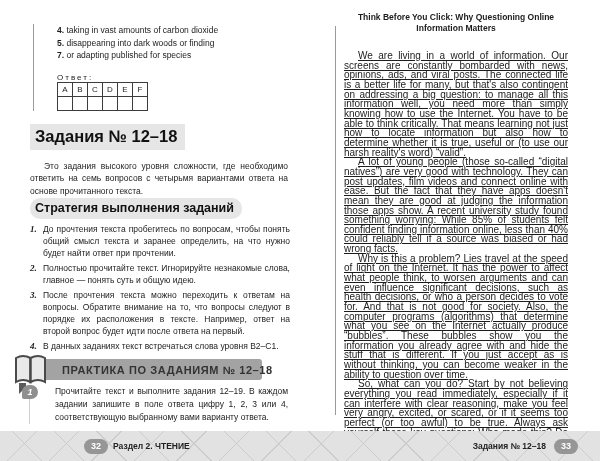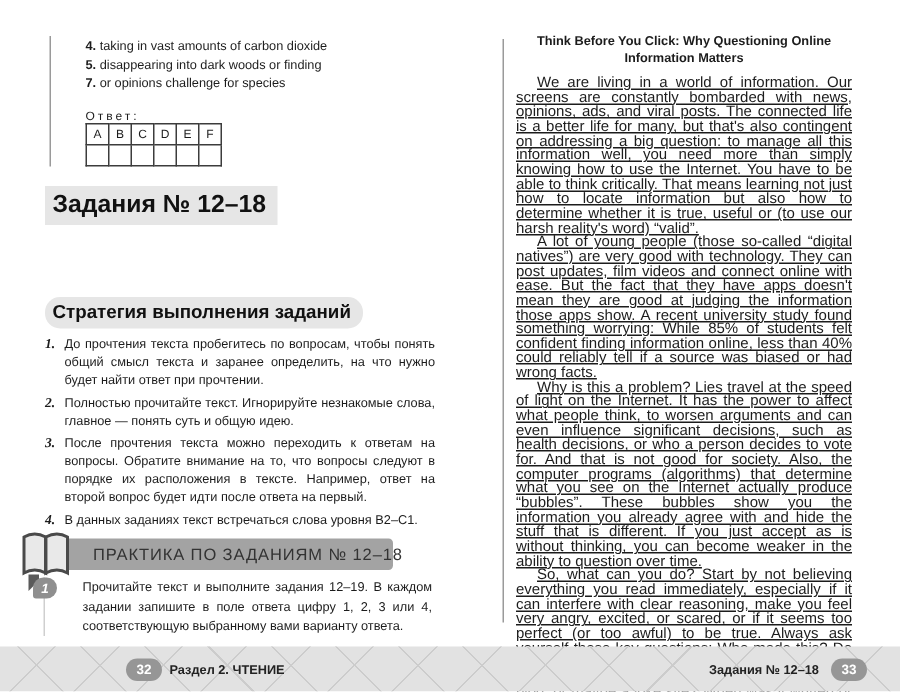--- a/index.html
+++ b/index.html
@@ -48,42 +48,42 @@
     font-family:"Liberation Serif", serif;font-size:9px;line-height:12px;
   }
   .strategy-text{flex:1;font-size:8.5px;line-height:12px;text-align:justify;margin:0;}
 
   
   .practice-banner{position:absolute;left:14px;top:353px;width:252px;height:44px;}
   .banner-band{
     position:absolute;left:26px;top:6px;right:4px;height:21px;
     background:#a3a3a3;border-radius:3px;
     display:flex;align-items:center;padding-left:22px;box-sizing:border-box;
-    color:#333333;font-weight:normal;font-size:11px;letter-spacing:0.6px;white-space:nowrap;
+    color:#333333;font-weight:bold;font-size:11px;letter-spacing:0.6px;white-space:nowrap;
   }
   .banner-icon{position:absolute;left:0;top:0;width:34px;height:44px;}
 
   
   .task-block{
     position:absolute;left:29px;top:385px;width:259px;
     border-left:1px solid #cfcfcf;padding-left:0;box-sizing:border-box;
     display:flex;
   }
   .task-badge{
     flex:0 0 16px;width:16px;height:14px;margin-left:-8px;margin-right:17px;
     background:#8f8f8f;border-radius:7px 7px 7px 2px;
     color:#ffffff;font-weight:bold;font-size:9px;font-style:italic;
     display:flex;align-items:center;justify-content:center;
   }
   .task-text{flex:1;font-size:8.5px;line-height:13px;text-align:justify;margin:0;}
 
   
   .article-rule{position:absolute;left:35px;top:26px;width:1px;height:389px;background:#9a9a9a;}
   .article-title{
-    position:absolute;left:44px;top:22px;width:224px;margin:0;
+    position:absolute;left:44px;top:12px;width:224px;margin:0;
     font-size:8.5px;line-height:11px;font-weight:bold;text-align:center;
   }
   .article-body{position:absolute;left:44px;top:51px;width:224px;}
   .article-body p{margin:0;font-size:10px;line-height:9.65px;text-align:justify;text-indent:14px;text-decoration:underline;}
 
   
   .footer{
     position:absolute;left:0;top:431px;width:600px;height:30px;
     background:
       repeating-linear-gradient(45deg,  transparent 0 29px, #cccccc 29px 30px),
@@ -99,21 +99,21 @@
   .footer-label{font-size:8.5px;font-weight:bold;color:#222;}
 </style>
 </head>
 <body>
 
 <div class="page" id="left-page">
 
   <div class="options-block">
     <div class="option-line"><b>4.</b> <span>taking in vast amounts of carbon dioxide</span></div>
     <div class="option-line"><b>5.</b> <span>disappearing into dark woods or finding</span></div>
-    <div class="option-line"><b>7.</b> <span>or opinions challenge for species</span></div>
+    <div class="option-line"><b>7.</b> <span>or adapting published for species</span></div>
 
     <div class="answer-row">
       <span class="answer-label">Ответ:</span>
       <table class="answer-table">
         <tbody>
             <tr>
           <td>A</td>
           <td>B</td>
           <td>C</td>
           <td>D</td>
@@ -128,20 +128,21 @@
           <td></td>
           <td></td>
         </tr>
       </tbody>
         </table>
     </div>
   </div>
 
   <div class="heading-strip" id="section-heading">Задания № 12–18</div>
 
+  <p class="intro-par">Это задания высокого уровня сложности, где необходимо ответить на семь вопросов с четырьмя вариантами ответа на основе прочитанного текста.</p>
 
   <div class="heading-strip" id="strategy-heading">Стратегия выполнения заданий</div>
 
   <div class="strategy-list">
     <div class="strategy-item">
       <span class="strategy-num">1.</span>
       <p class="strategy-text">До прочтения текста пробегитесь по вопросам, чтобы понять общий смысл текста и заранее определить, на что нужно будет найти ответ при прочтении.</p>
     </div>
     <div class="strategy-item">
       <span class="strategy-num">2.</span>

